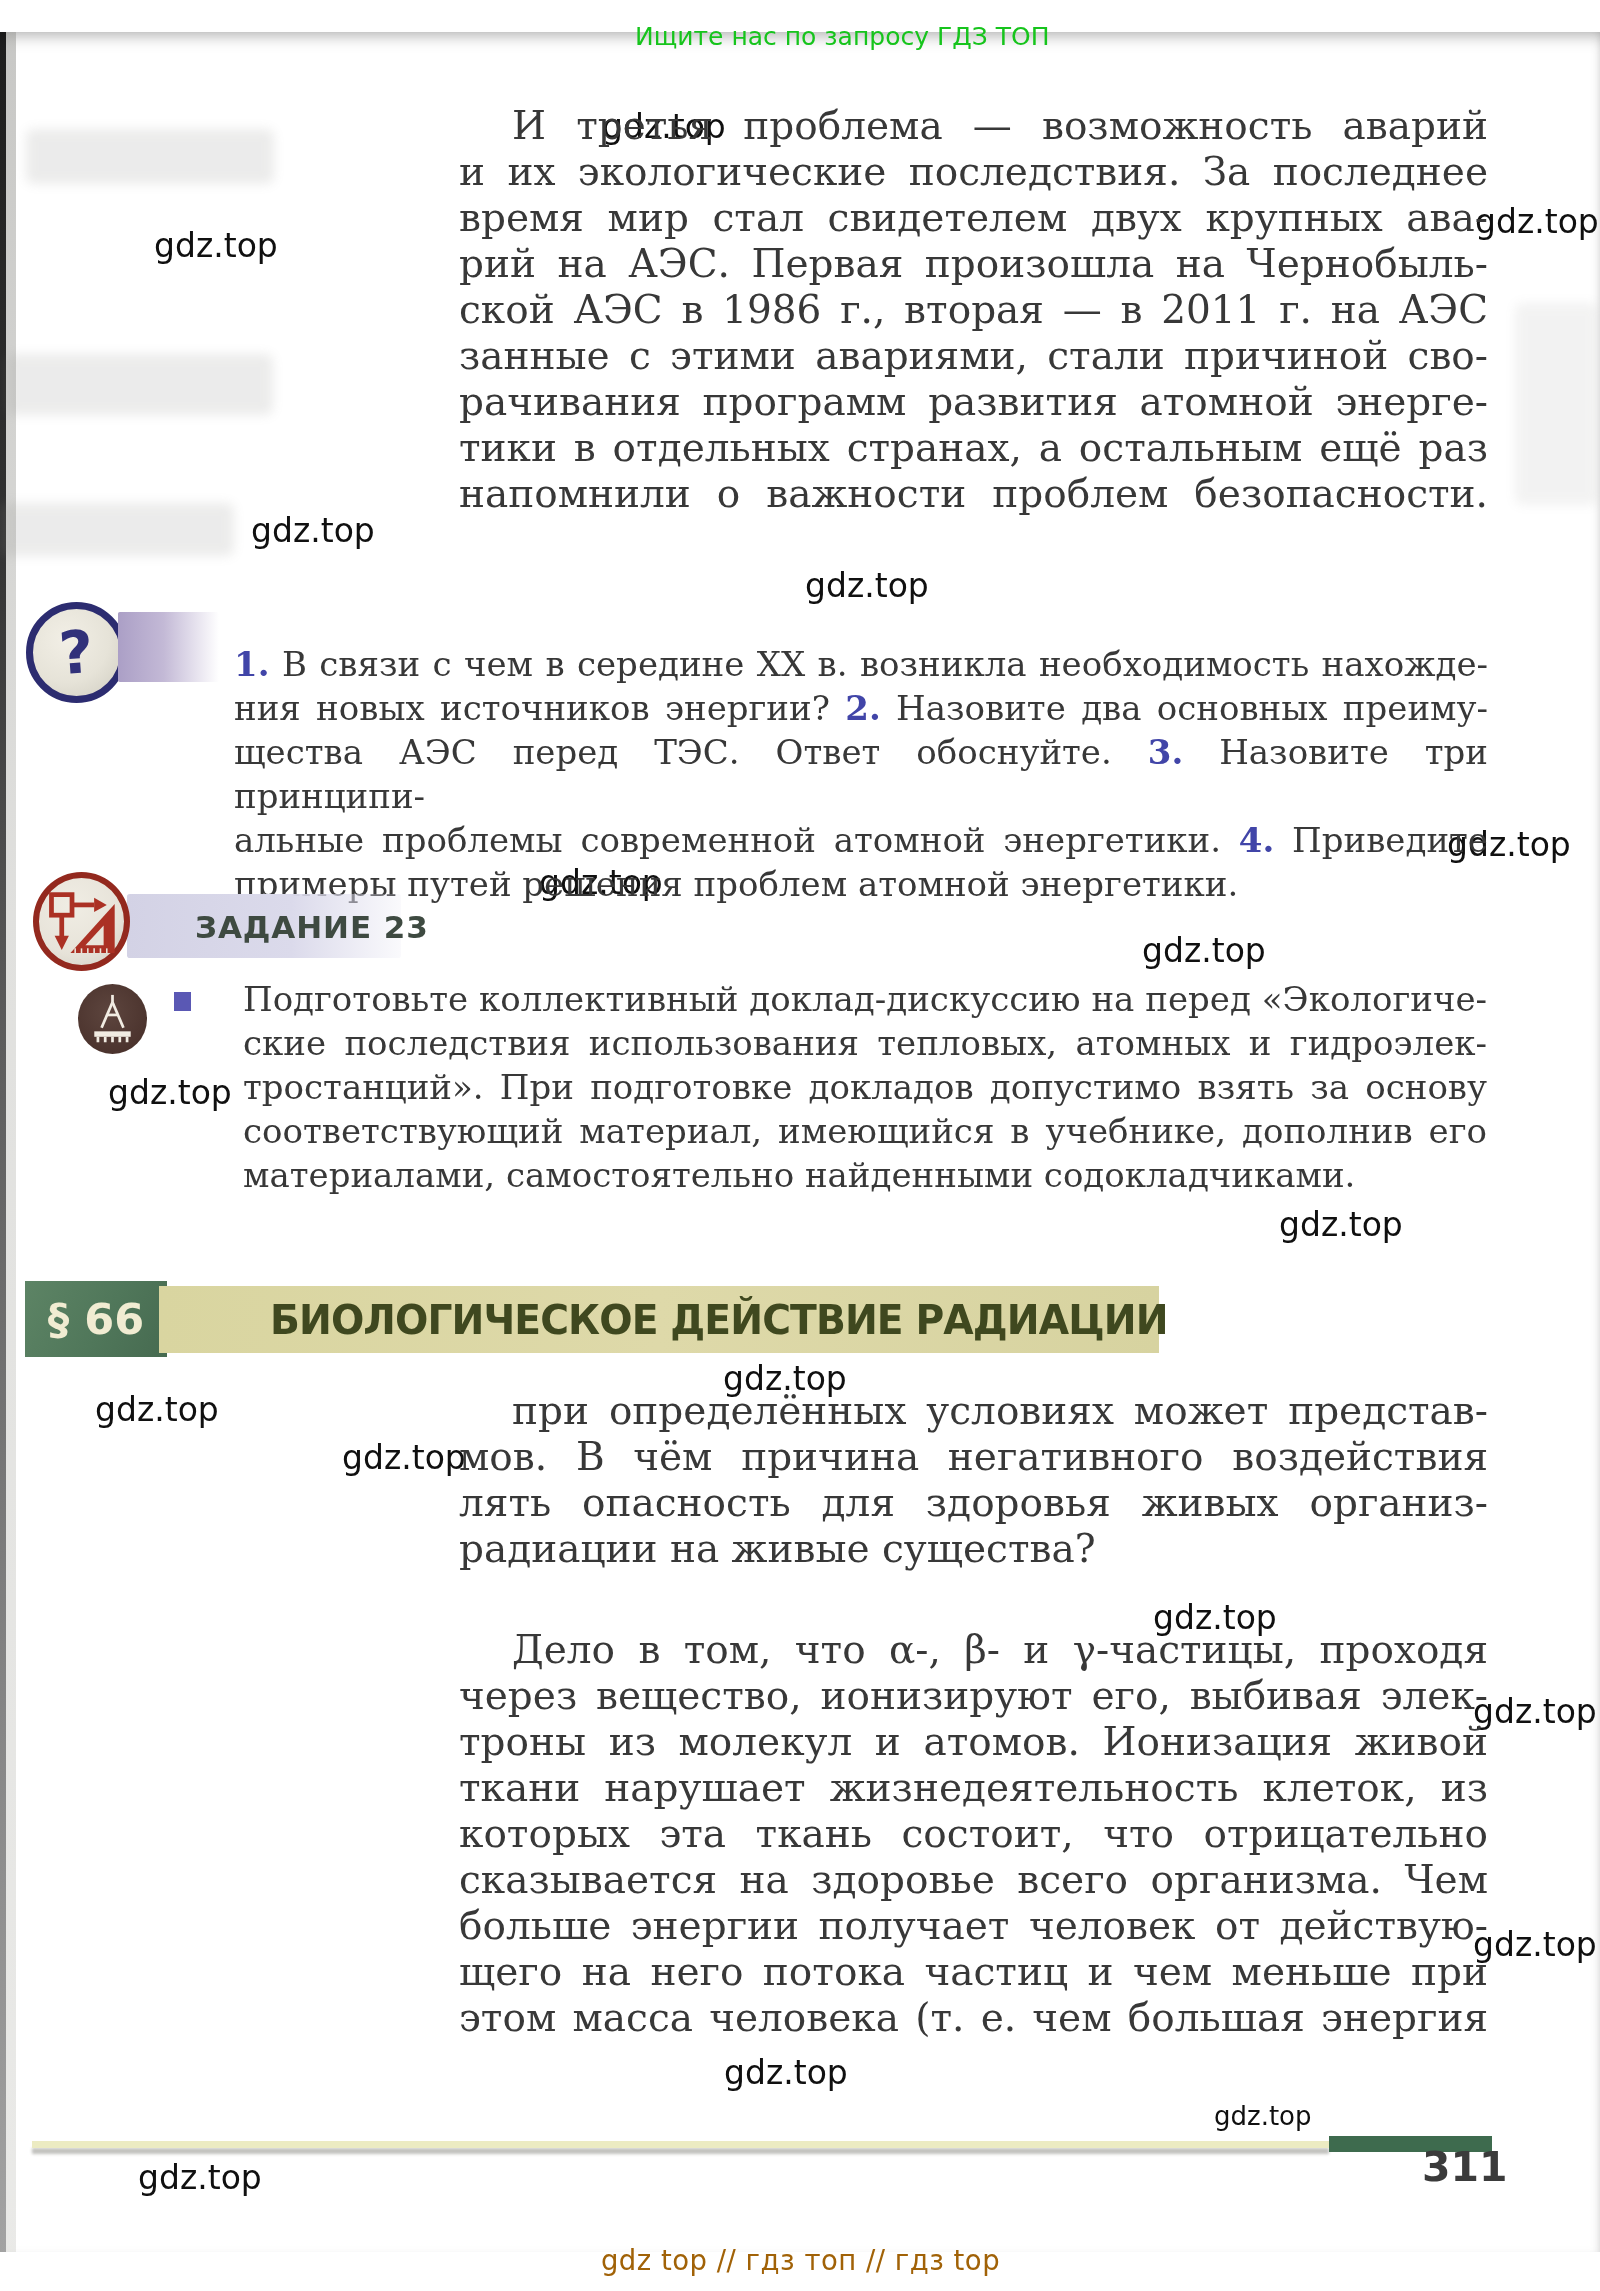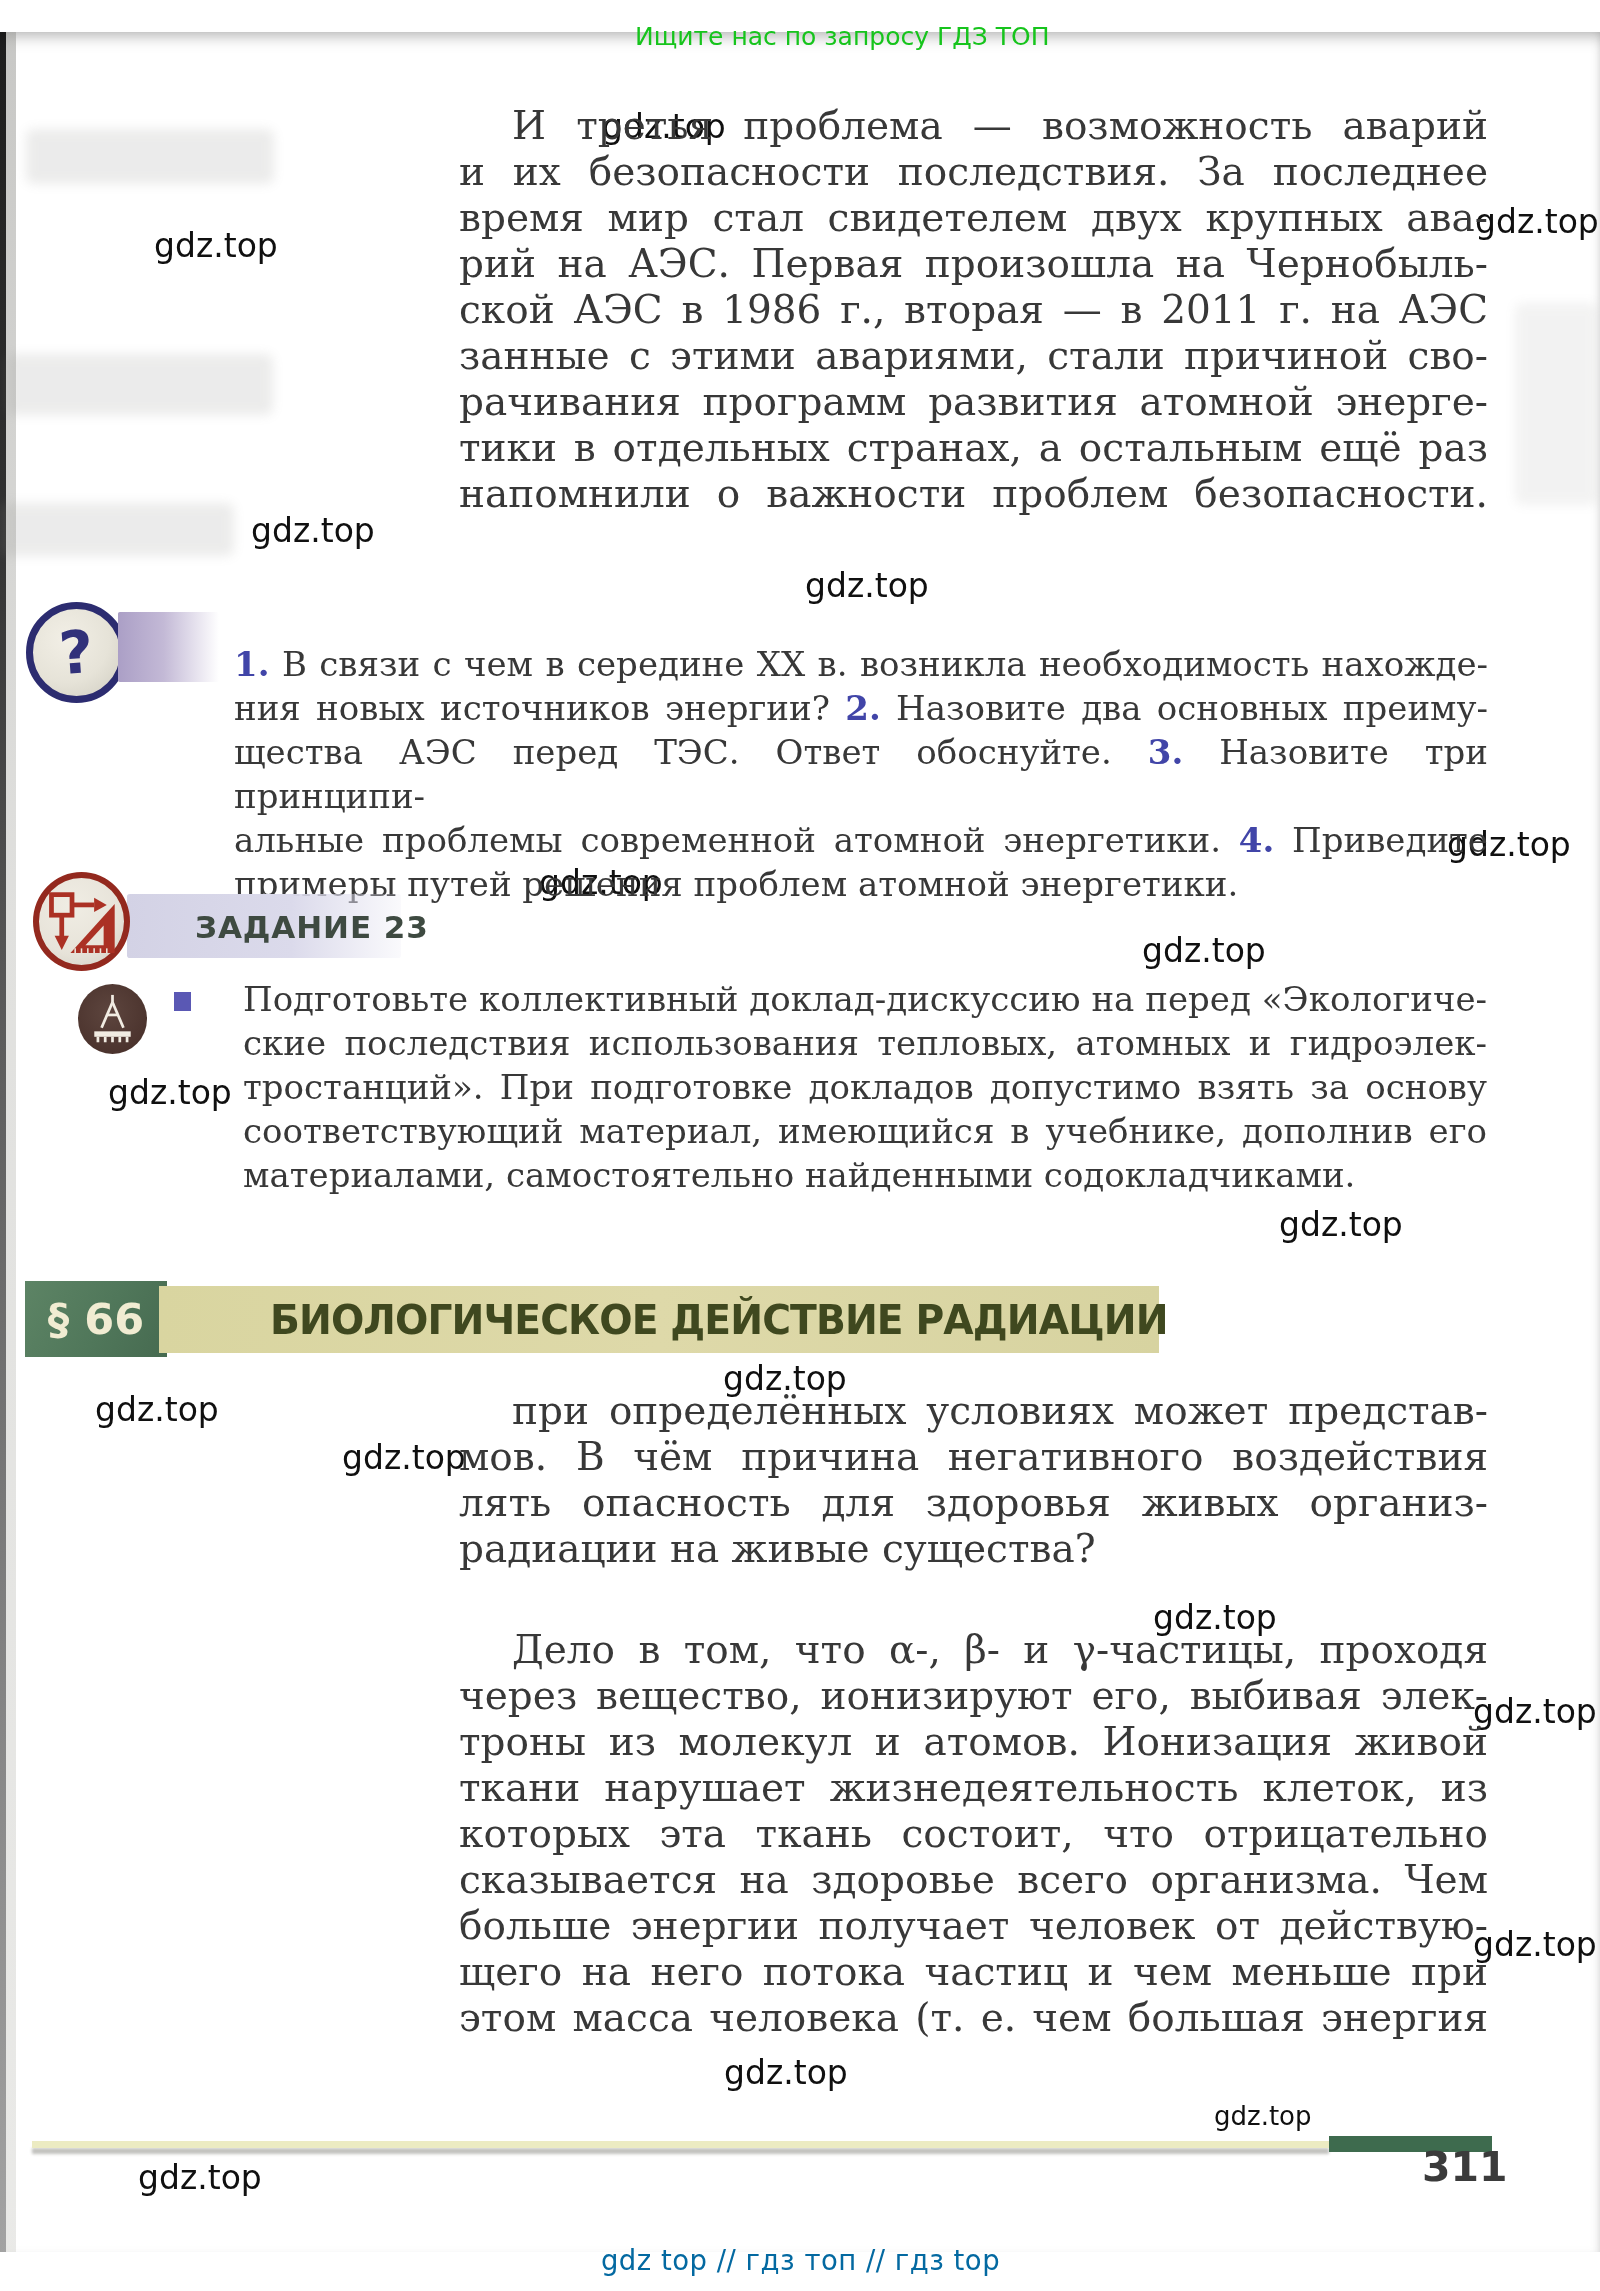--- a/index.html
+++ b/index.html
@@ -64,21 +64,21 @@
     background:linear-gradient(90deg,#d9d5a0 0%,#ded9a9 50%,#d7d3a0 100%);}
   .sec-band .sec-title{position:absolute;left:111px;top:0;height:67px;line-height:69px;
     font-family:"DejaVu Sans",sans-serif;font-weight:bold;font-size:40px;color:#3f481f;letter-spacing:-0.9px;white-space:nowrap;transform:scaleX(.98);transform-origin:left;}
 
   
   .rule-yellow{position:absolute;left:32px;top:2141px;width:1297px;height:7.3px;background:#ecebc2;}
   .rule-shadow{position:absolute;left:32px;top:2148px;width:1297px;height:6.4px;background:#77776f;opacity:.45;filter:blur(1.8px);}
   .rule-green{position:absolute;left:1329px;top:2136px;width:163px;height:15.6px;background:#3e6b4e;}
   .page-num{position:absolute;left:1422px;top:2099px;font-family:"DejaVu Sans",sans-serif;font-weight:bold;font-size:41px;color:#3b3b3b;margin-top:44px;}
   .bottom-links{position:absolute;left:0;top:2244px;width:1601px;text-align:center;
-    font-family:"DejaVu Sans",sans-serif;font-size:27.5px;color:#0369a1;letter-spacing:0.5px;}
+    font-family:"DejaVu Sans",sans-serif;font-size:27.5px;color:#a16207;letter-spacing:0.5px;}
 </style>
 </head>
 <body>
 
 <div class="scan-page"></div>
 <div class="left-edge"></div>
 <div class="left-edge2"></div>
 
 <div class="ghost" style="left:26px;top:129px;width:248px;height:55px;"></div>
 <div class="ghost" style="left:7.3px;top:354px;width:266px;height:61px;"></div>
@@ -104,21 +104,21 @@
     <div class="wm" style="left: 1153px; top: 1598px;">gdz.top</div>
     <div class="wm" style="left: 1473px; top: 1692px;">gdz.top</div>
     <div class="wm" style="left: 1473px; top: 1925px;">gdz.top</div>
     <div class="wm" style="left: 724px; top: 2053px;">gdz.top</div>
     <div class="wm" style="left: 1214px; top: 2101px; font-size: 26px;">gdz.top</div>
     <div class="wm" style="left: 138px; top: 2158px;">gdz.top</div>
   </div>
 
 <div class="tblock serif-lg indent-first" style="left:459px;top:103px;width:1029px;">
     <div class="tline">И третья проблема — возможность аварий</div>
-    <div class="tline">и их безопасности последствия. За последнее</div>
+    <div class="tline">и их экологические последствия. За последнее</div>
     <div class="tline">время мир стал свидетелем двух крупных ава-</div>
     <div class="tline">рий на АЭС. Первая произошла на Чернобыль-</div>
     <div class="tline">ской АЭС в 1986 г., вторая — в 2011 г. на АЭС</div>
     <div class="tline">занные с этими авариями, стали причиной сво-</div>
     <div class="tline">рачивания программ развития атомной энерге-</div>
     <div class="tline">тики в отдельных странах, а остальным ещё раз</div>
     <div class="tline">напомнили о важности проблем безопасности.</div>
   </div>
 
 <div class="q-circle">

